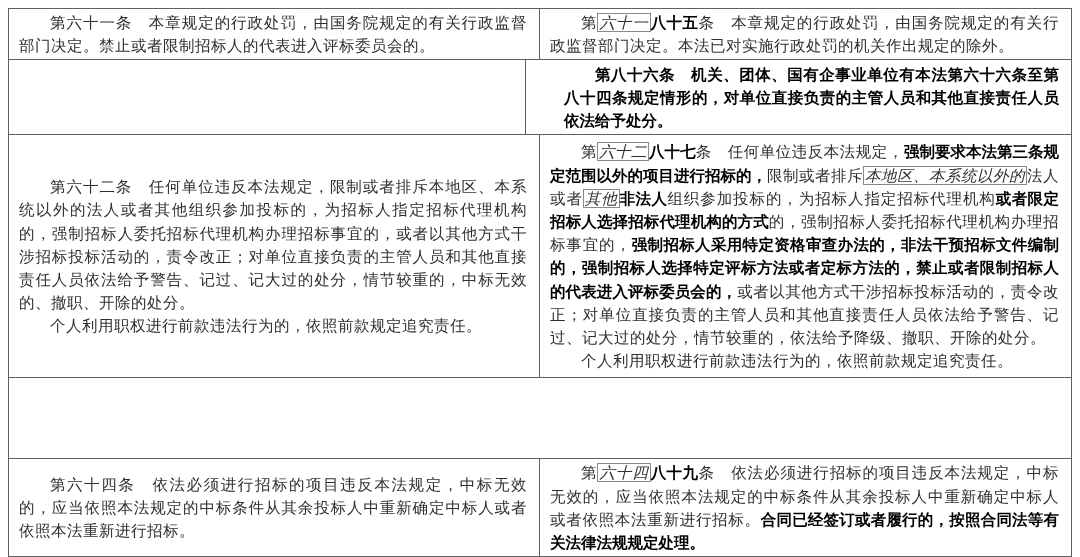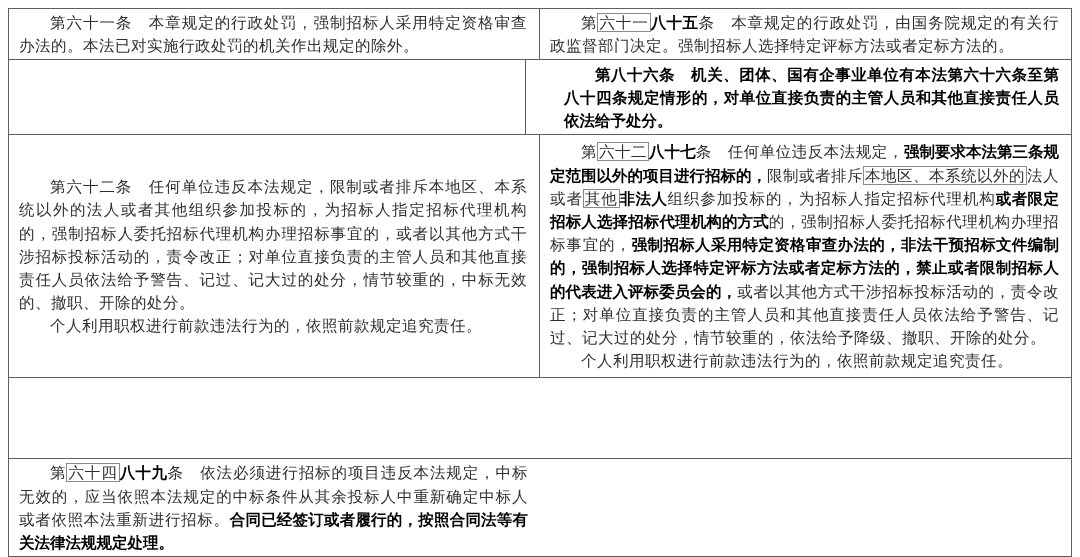--- a/index.html
+++ b/index.html
@@ -60,33 +60,34 @@
   .seg-added {
     font-weight: 700;
     color: var(--added, #000000);
     font-family: Liberation Serif, serif;
     letter-spacing: 0;
   }
   .seg-deleted {
     font-weight: normal;
     border: 1px solid var(--delbox, #8a8a8a);
     padding: 0 1px;
+    font-style: italic;
   }
 </style>
 </head>
 <body>
 
 <div class="page">
   <div class="cmp-table" id="cmp-table">
       <div class="cmp-row">
         <div class="cmp-cell left-cell">
-          <p><span class="seg-normal">第六十一条　本章规定的行政处罚，强制招标人采用特定资格审查办法的。本法已对实施行政处罚的机关作出规定的除外。</span></p>
+          <p><span class="seg-normal">第六十一条　本章规定的行政处罚，由国务院规定的有关行政监督部门决定。禁止或者限制招标人的代表进入评标委员会的。</span></p>
         </div>
         <div class="cmp-cell right-cell">
-          <p><span class="seg-normal">第</span><span class="seg-deleted">六十一</span><span class="seg-added">八十五</span><span class="seg-normal">条　本章规定的行政处罚，由国务院规定的有关行政监督部门决定。强制招标人选择特定评标方法或者定标方法的。</span></p>
+          <p><span class="seg-normal">第</span><span class="seg-deleted">六十一</span><span class="seg-added">八十五</span><span class="seg-normal">条　本章规定的行政处罚，由国务院规定的有关行政监督部门决定。本法已对实施行政处罚的机关作出规定的除外。</span></p>
         </div>
       </div>
       <div class="cmp-row">
         <div class="cmp-cell left-cell"></div>
         <div class="cmp-cell right-cell">
           <p><span class="seg-added">第八十六条　机关、团体、国有企事业单位有本法第六十六条至第八十四条规定情形的，对单位直接负责的主管人员和其他直接责任人员依法给予处分。</span></p>
         </div>
       </div>
       <div class="cmp-row">
         <div class="cmp-cell left-cell">
@@ -94,18 +95,21 @@
           <p><span class="seg-normal">个人利用职权进行前款违法行为的，依照前款规定追究责任。</span></p>
         </div>
         <div class="cmp-cell right-cell">
           <p><span class="seg-normal">第</span><span class="seg-deleted">六十二</span><span class="seg-added">八十七</span><span class="seg-normal">条　任何单位违反本法规定，</span><span class="seg-added">强制要求本法第三条规定范围以外的项目进行招标的，</span><span class="seg-normal">限制或者排斥</span><span class="seg-deleted">本地区、本系统以外的</span><span class="seg-normal">法人或者</span><span class="seg-deleted">其他</span><span class="seg-added">非法人</span><span class="seg-normal">组织参加投标的，为招标人指定招标代理机构</span><span class="seg-added">或者限定招标人选择招标代理机构的方式</span><span class="seg-normal">的，强制招标人委托招标代理机构办理招标事宜的，</span><span class="seg-added">强制招标人采用特定资格审查办法的，非法干预招标文件编制的，强制招标人选择特定评标方法或者定标方法的，禁止或者限制招标人的代表进入评标委员会的，</span><span class="seg-normal">或者以其他方式干涉招标投标活动的，责令改正；对单位直接负责的主管人员和其他直接责任人员依法给予警告、记过、记大过的处分，情节较重的，依法给予降级、撤职、开除的处分。</span></p>
           <p><span class="seg-normal">个人利用职权进行前款违法行为的，依照前款规定追究责任。</span></p>
         </div>
       </div>
       <div class="cmp-row">
       </div>
       <div class="cmp-row">
+        <div class="cmp-cell left-cell">
+          <p><span class="seg-normal">第六十四条　依法必须进行招标的项目违反本法规定，中标无效的，应当依照本法规定的中标条件从其余投标人中重新确定中标人或者依照本法重新进行招标。</span></p>
+        </div>
         <div class="cmp-cell right-cell">
           <p><span class="seg-normal">第</span><span class="seg-deleted">六十四</span><span class="seg-added">八十九</span><span class="seg-normal">条　依法必须进行招标的项目违反本法规定，中标无效的，应当依照本法规定的中标条件从其余投标人中重新确定中标人或者依照本法重新进行招标。</span><span class="seg-added">合同已经签订或者履行的，按照合同法等有关法律法规规定处理。</span></p>
         </div>
       </div>
     </div>
 </div>
 
 </body></html>

